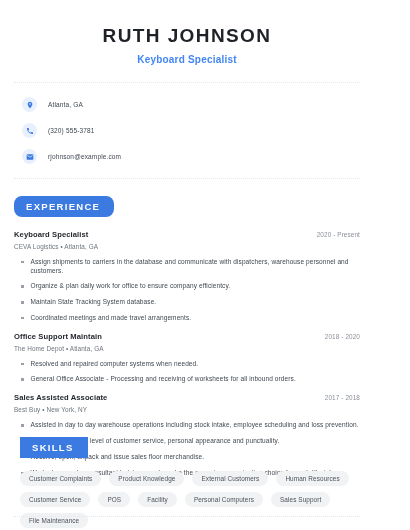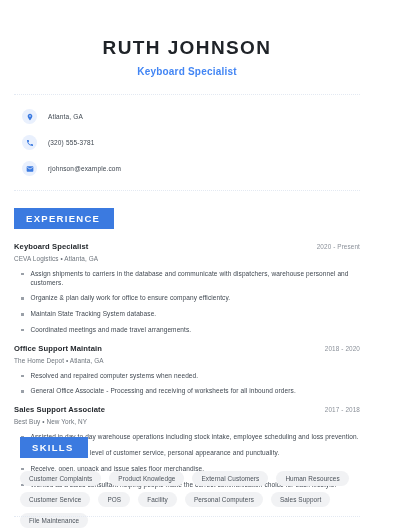--- a/index.html
+++ b/index.html
@@ -13,21 +13,21 @@
   body {
     font-family: "Liberation Sans", sans-serif;
     color: #2b2b2b;
     -webkit-font-smoothing: antialiased;
     overflow: hidden;
   }
 
   .page {
     width: 374px;
     height: 530px;
-    padding: 16px 14px;
+    padding: 4px 14px;
     position: relative;
   }
 
   
   .header {
     padding-top: 22px;
     text-align: center;
   }
   .name {
     font-size: 19px;
@@ -86,21 +86,21 @@
   
   .section-banner {
     display: inline-block;
     background: #3b7ae0;
     color: #ffffff;
     font-size: 9.5px;
     font-weight: bold;
     letter-spacing: 1.3px;
     padding: 5px 14px 5px 12px;
   }
-  .section-experience { margin-top: 17px; }
+  .section-experience { margin-top: 17px; border-radius: 8px; }
   .section-skills { margin-top: 0; }
 
   
   .jobs { margin-top: 13px; }
   .job { margin-bottom: 9px; }
   .job:last-child { margin-bottom: 0; }
 
   .job-head {
     display: flex;
     justify-content: space-between;
@@ -257,21 +257,21 @@
         </div>
         <div class="bullet">
           <span class="bullet-dot"></span>
           <span class="bullet-text">General Office Associate - Processing and receiving of worksheets for all inbound orders.</span>
         </div>
       </div>
     </div>
 
     <div class="job">
       <div class="job-head">
-        <span class="job-role">Sales Support Associate</span>
+        <span class="job-role">Sales Assisted Associate</span>
         <span class="job-dates">2017 - 2018</span>
       </div>
       <div class="job-company">Best Buy • New York, NY</div>
       <div class="bullets">
         <div class="bullet">
           <span class="bullet-dot"></span>
           <span class="bullet-text">Assisted in day to day warehouse operations including stock intake, employee scheduling and loss prevention.</span>
         </div>
         <div class="bullet">
           <span class="bullet-dot"></span>

